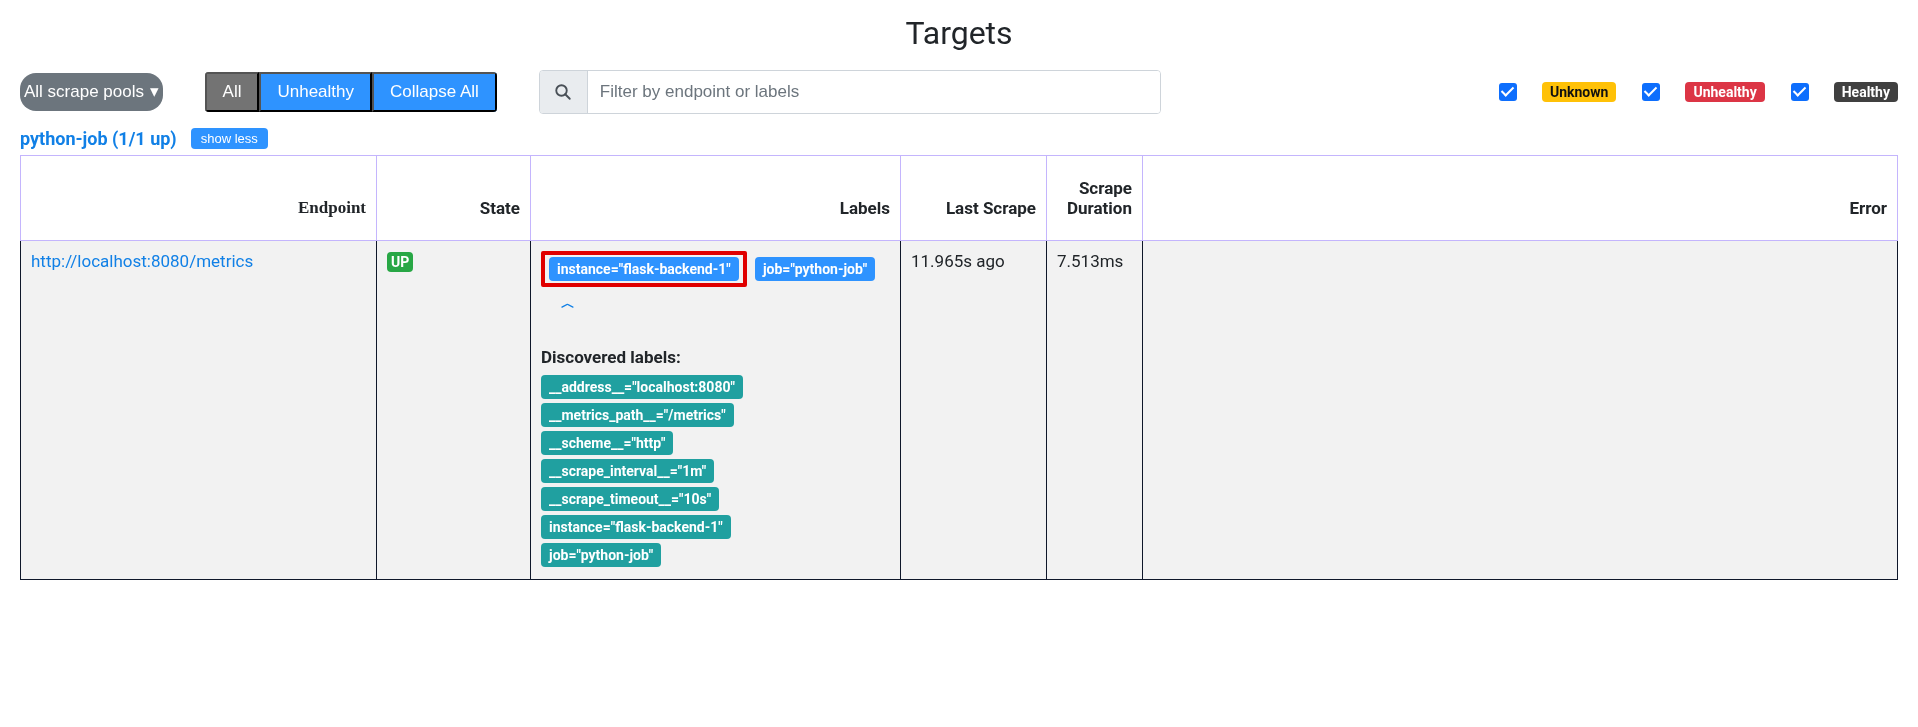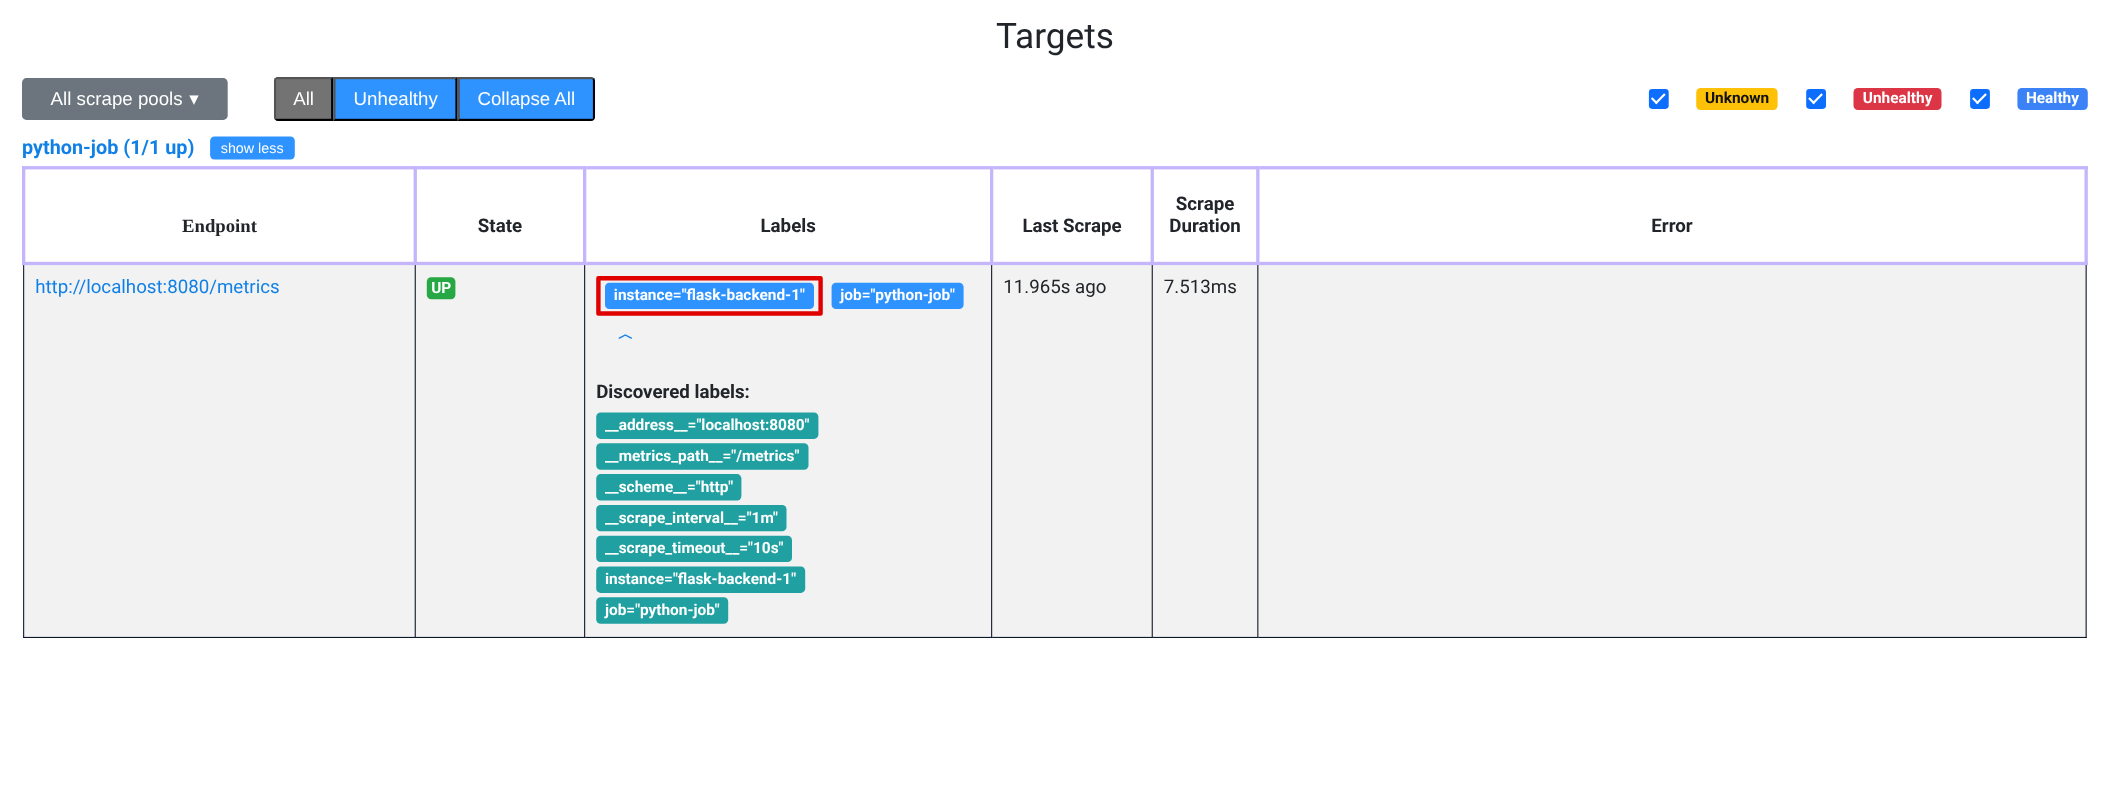--- a/index.html
+++ b/index.html
@@ -15,23 +15,23 @@
   h1.page-title { font-size: 32px; font-weight: 400; margin: 4px 0 18px 0; text-align: center; }
 
   .toolbar {
     display: flex;
     align-items: center;
     gap: 0;
     margin-bottom: 14px;
   }
   .btn {
     display: inline-flex;
-    padding: 8px 26px;
-    font-size: 17px;
-    border-radius: 4px;
+    padding: 8px 4px;
+    font-size: 17px;
+    border-radius: 16px;
     cursor: pointer;
     border: 0;
     line-height: 1.3;
   }
   .btn-gray { background: #6c757d; color: #fff; }
   .btn-gray .caret { margin-left: 6px; }
   .btn-group { display: inline-flex; border-radius: 4px; overflow: hidden; margin-left: 42px; }
   .btn-group .seg { border-radius: 0; padding: 8px 16px; font-size: 17px; color: #fff; background: #2e93ff; }
   .btn-group .seg.active { background: #737373; }
 
@@ -89,21 +89,21 @@
   .pill {
     display: inline-block;
     padding: 2px 8px;
     border-radius: 4px;
     font-size: 14px;
     font-weight: 700;
     color: #111;
   }
   .pill.unknown { background: #ffc107; }
   .pill.unhealthy { background: #dc3545; color: #fff; }
-  .pill.healthy { background: #3b82f6; color: #fff; }
+  .pill.healthy { background: #404040; color: #fff; }
 
   .job-header {
     display: flex;
     align-items: center;
     gap: 14px;
     margin: 12px 0 6px 0;
   }
   .job-title {
     font-size: 18px;
     font-weight: 700;
@@ -119,24 +119,24 @@
     font-size: 13px;
     cursor: pointer;
   }
 
   table.targets {
     width: 100%;
     border-collapse: collapse;
     font-size: 17px;
   }
   table.targets thead th {
-    text-align: center;
+    text-align: right;
     font-weight: 700;
     padding: 22px 10px;
-    border: 3px solid #c4b5fd;
+    border: 1px solid #c4b5fd;
     background: #fff;
     vertical-align: bottom;
   }
   table.targets thead th:first-child { padding-left: 10px; font-family: Liberation Serif, serif; }
   table.targets tbody td {
     border: 1px solid #0f172a;
     padding: 10px 10px 8px 10px;
     vertical-align: top;
     background: #f2f2f2;
   }
@@ -203,20 +203,29 @@
       <span>All scrape pools</span>
       <span class="caret">▾</span>
     </button>
 
     <div class="btn-group">
       <button class="seg active">All</button>
       <button class="seg">Unhealthy</button>
       <button class="seg">Collapse All</button>
     </div>
 
+    <div class="search-wrap">
+      <div class="search-icon-box">
+        <svg width="18" height="18" viewBox="0 0 24 24" fill="none" stroke="currentColor" stroke-width="2.5" stroke-linecap="round">
+          <circle cx="10" cy="10" r="7"></circle>
+            <line x1="21" y1="21" x2="15" y2="15"></line>
+        </svg>
+      </div>
+      <input class="search-input" type="text" placeholder="Filter by endpoint or labels" style="">
+    </div>
 
     <div class="health-filters">
       <input type="checkbox" class="chk" checked="" style="">
       <span class="pill unknown">Unknown</span>
       <input type="checkbox" class="chk" checked="" style="">
       <span class="pill unhealthy">Unhealthy</span>
       <input type="checkbox" class="chk" checked="" style="">
       <span class="pill healthy">Healthy</span>
     </div>
   </div>

